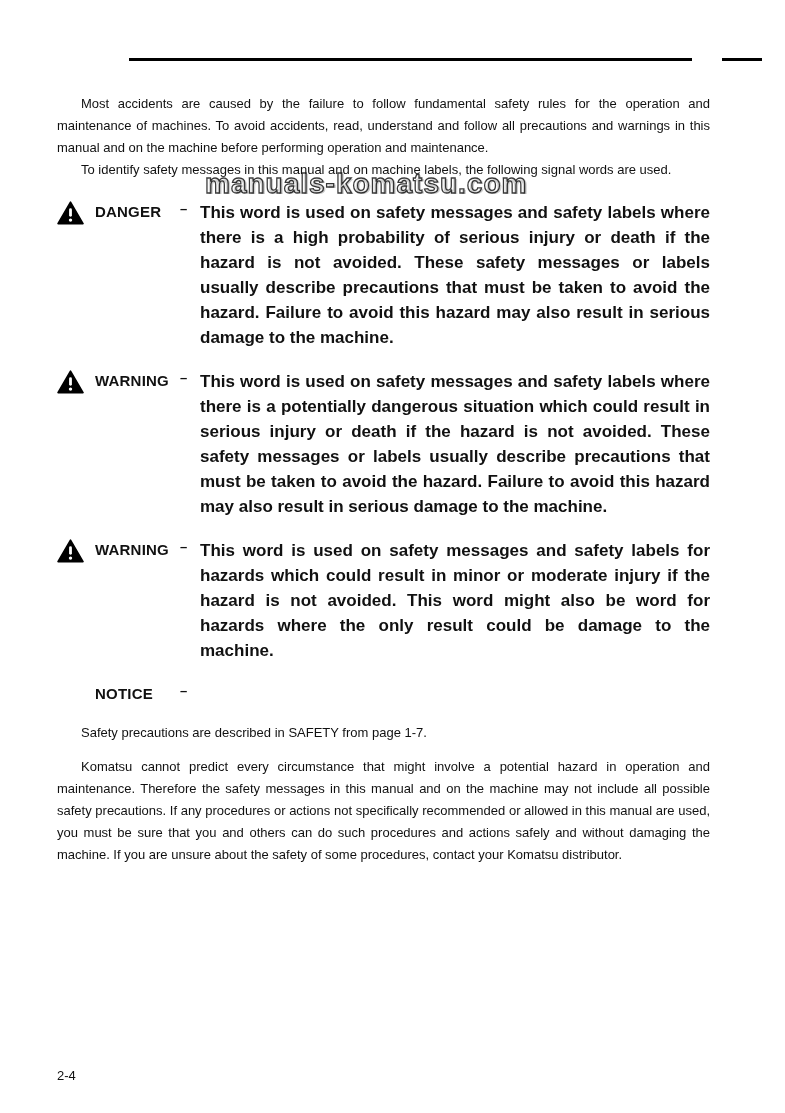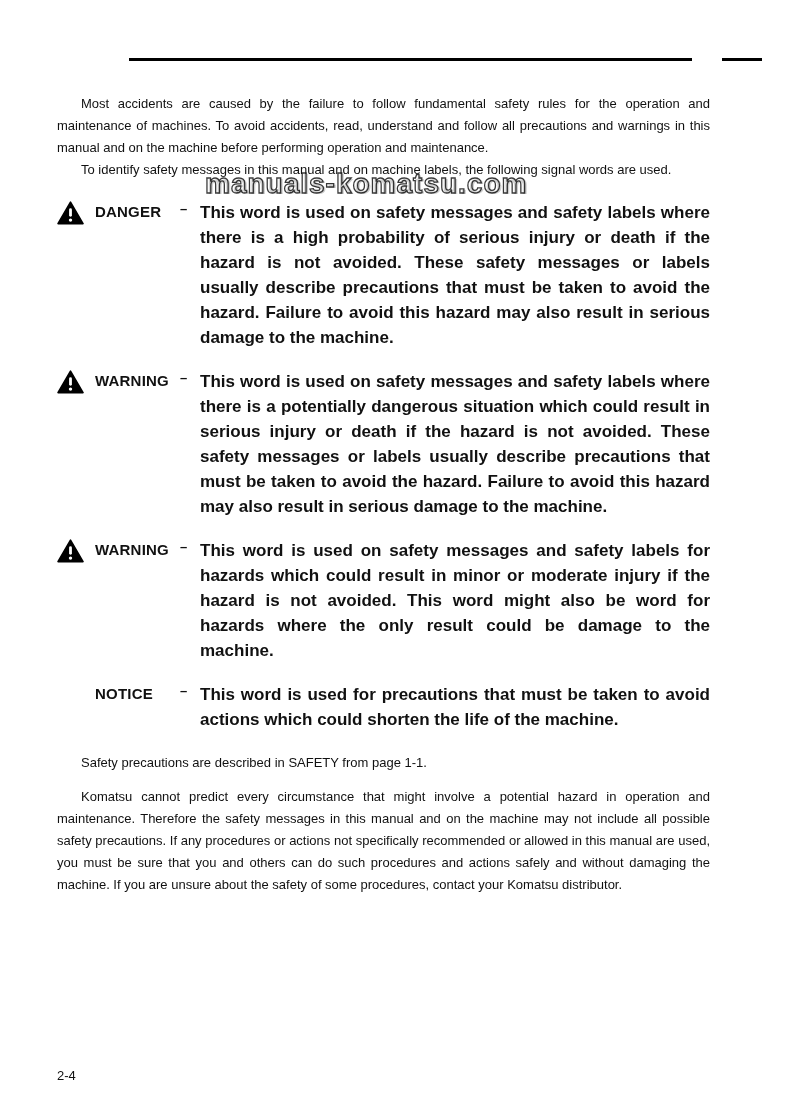--- a/index.html
+++ b/index.html
@@ -125,25 +125,24 @@
     </div>
     <div class="sig-dash">–</div>
     <div class="sig-text">This word is used on safety messages and safety labels for hazards which could result in minor or moderate injury if the hazard is not avoided. This word might also be word for hazards where the only result could be damage to the machine.</div>
   </div>
 
   <div class="sig sig-notice">
     <div class="sig-head">
       <span class="sig-label">NOTICE</span>
     </div>
     <div class="sig-dash">–</div>
-    <div class="sig-text">This word is used for precautions that must be taken to avoid actions which could shorten the life of the machine.</div>
   </div>
 
   <div class="closing body-text">
-    <p class="para">Safety precautions are described in SAFETY from page 1-1.</p>
+    <p class="para">Safety precautions are described in SAFETY from page 1-7.</p>
     <p class="para">Komatsu cannot predict every circumstance that might involve a potential hazard in operation and maintenance. Therefore the safety messages in this manual and on the machine may not include all possible safety precautions. If any procedures or actions not specifically recommended or allowed in this manual are used, you must be sure that you and others can do such procedures and actions safely and without damaging the machine. If you are unsure about the safety of some procedures, contact your Komatsu distributor.</p>
   </div>
 
 </div>
 
 <div class="watermark">manuals-komatsu.com</div>
 
 <div class="page-number">2-4</div>
 
 </body></html>

